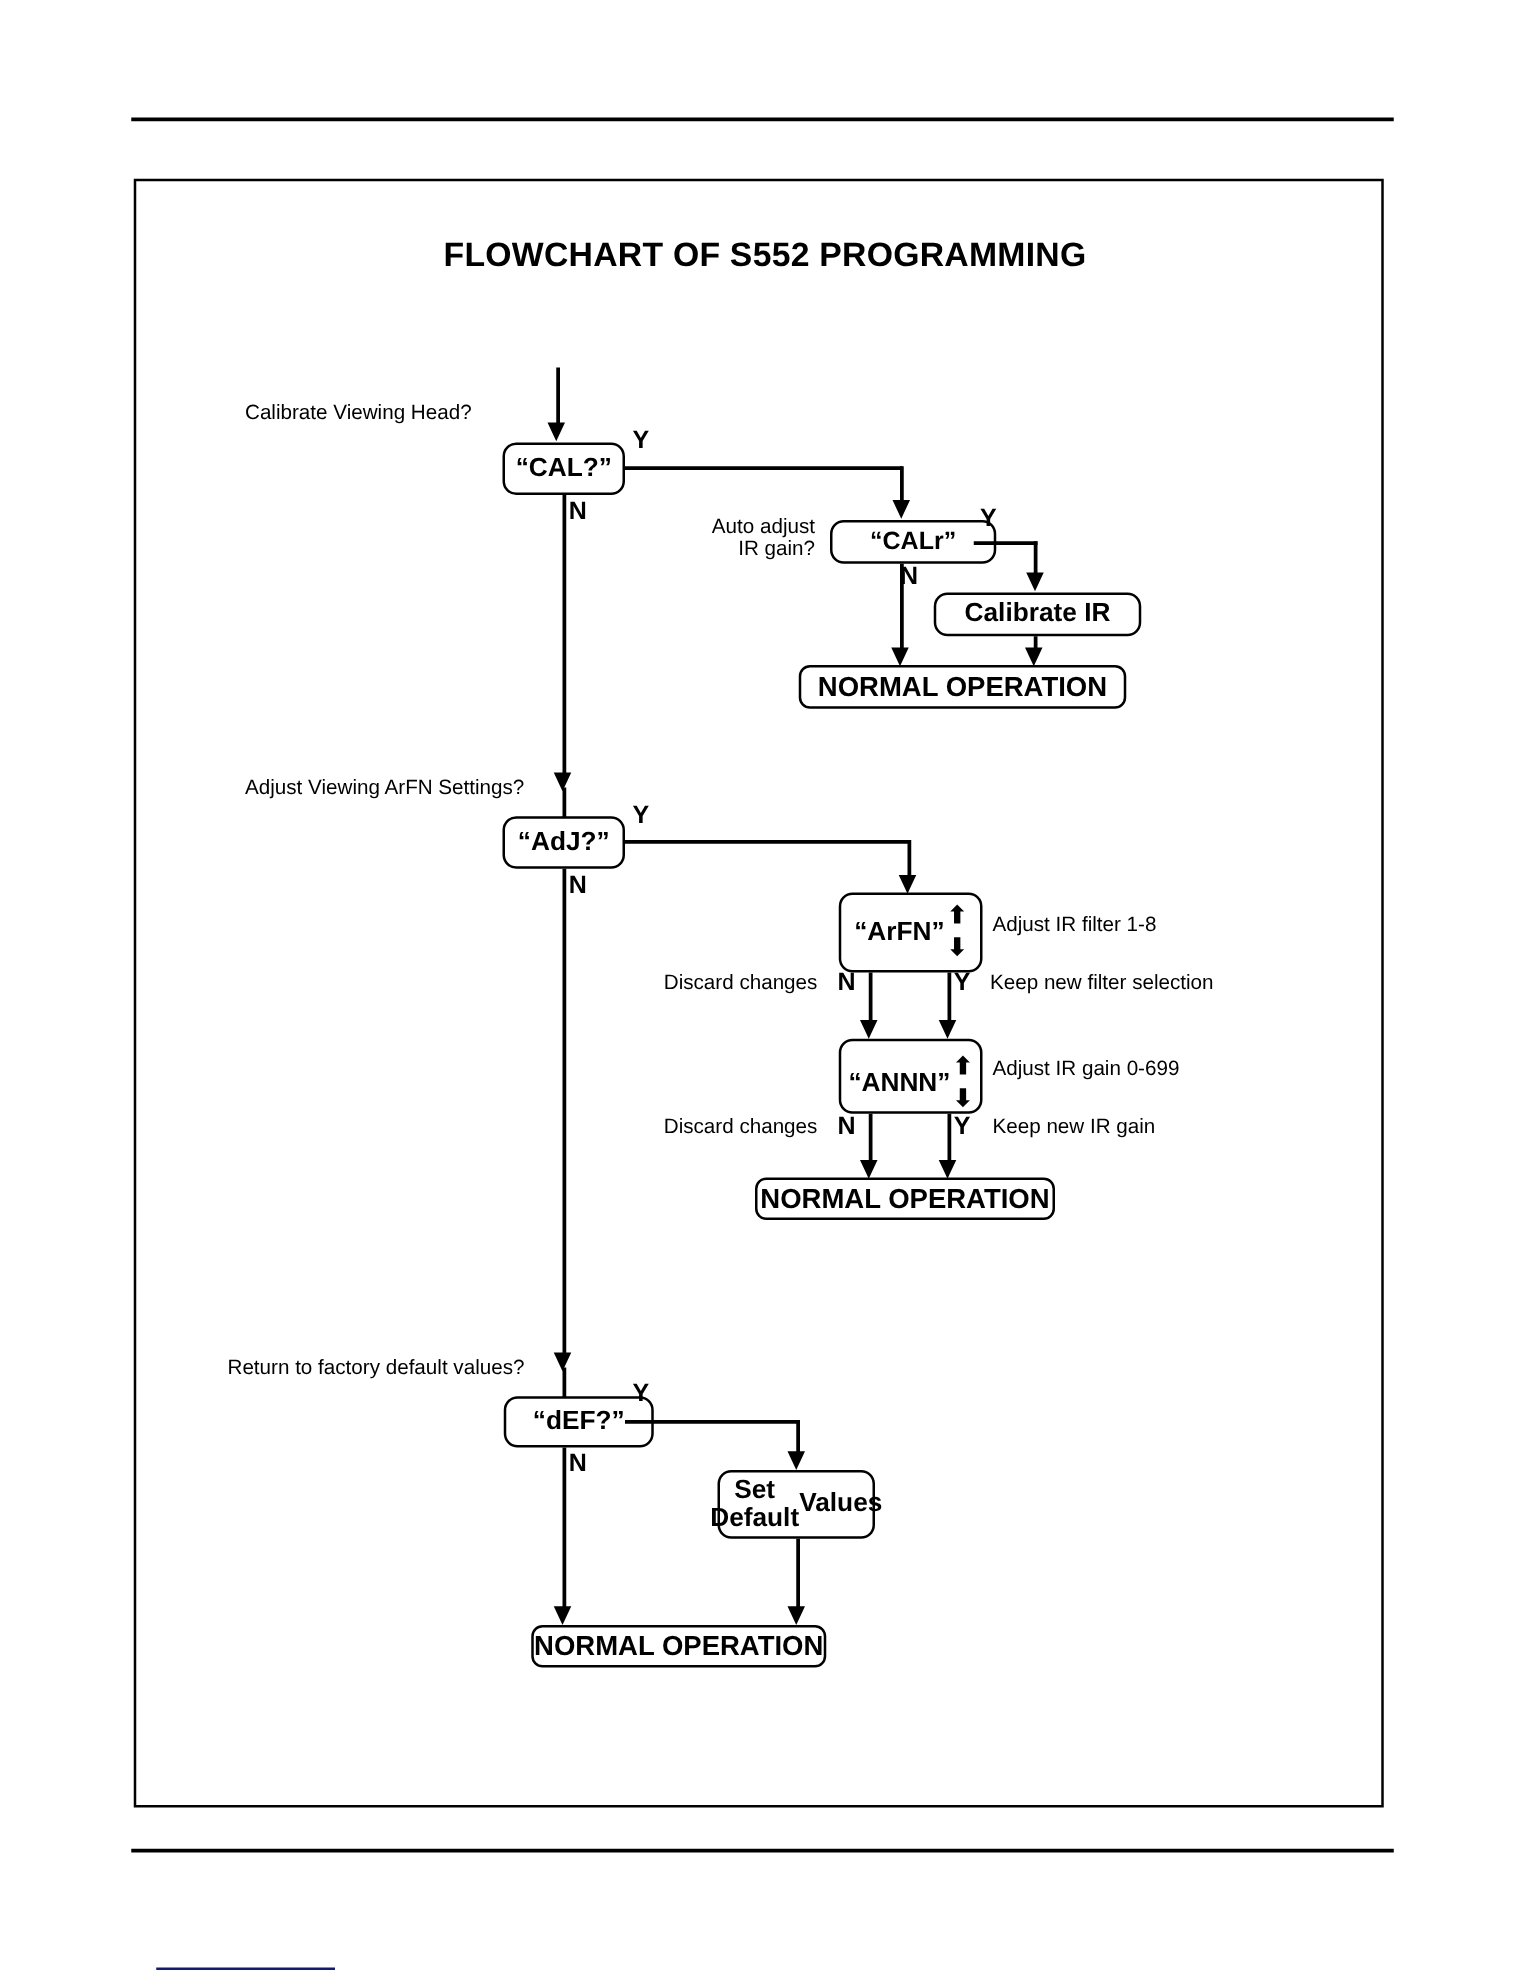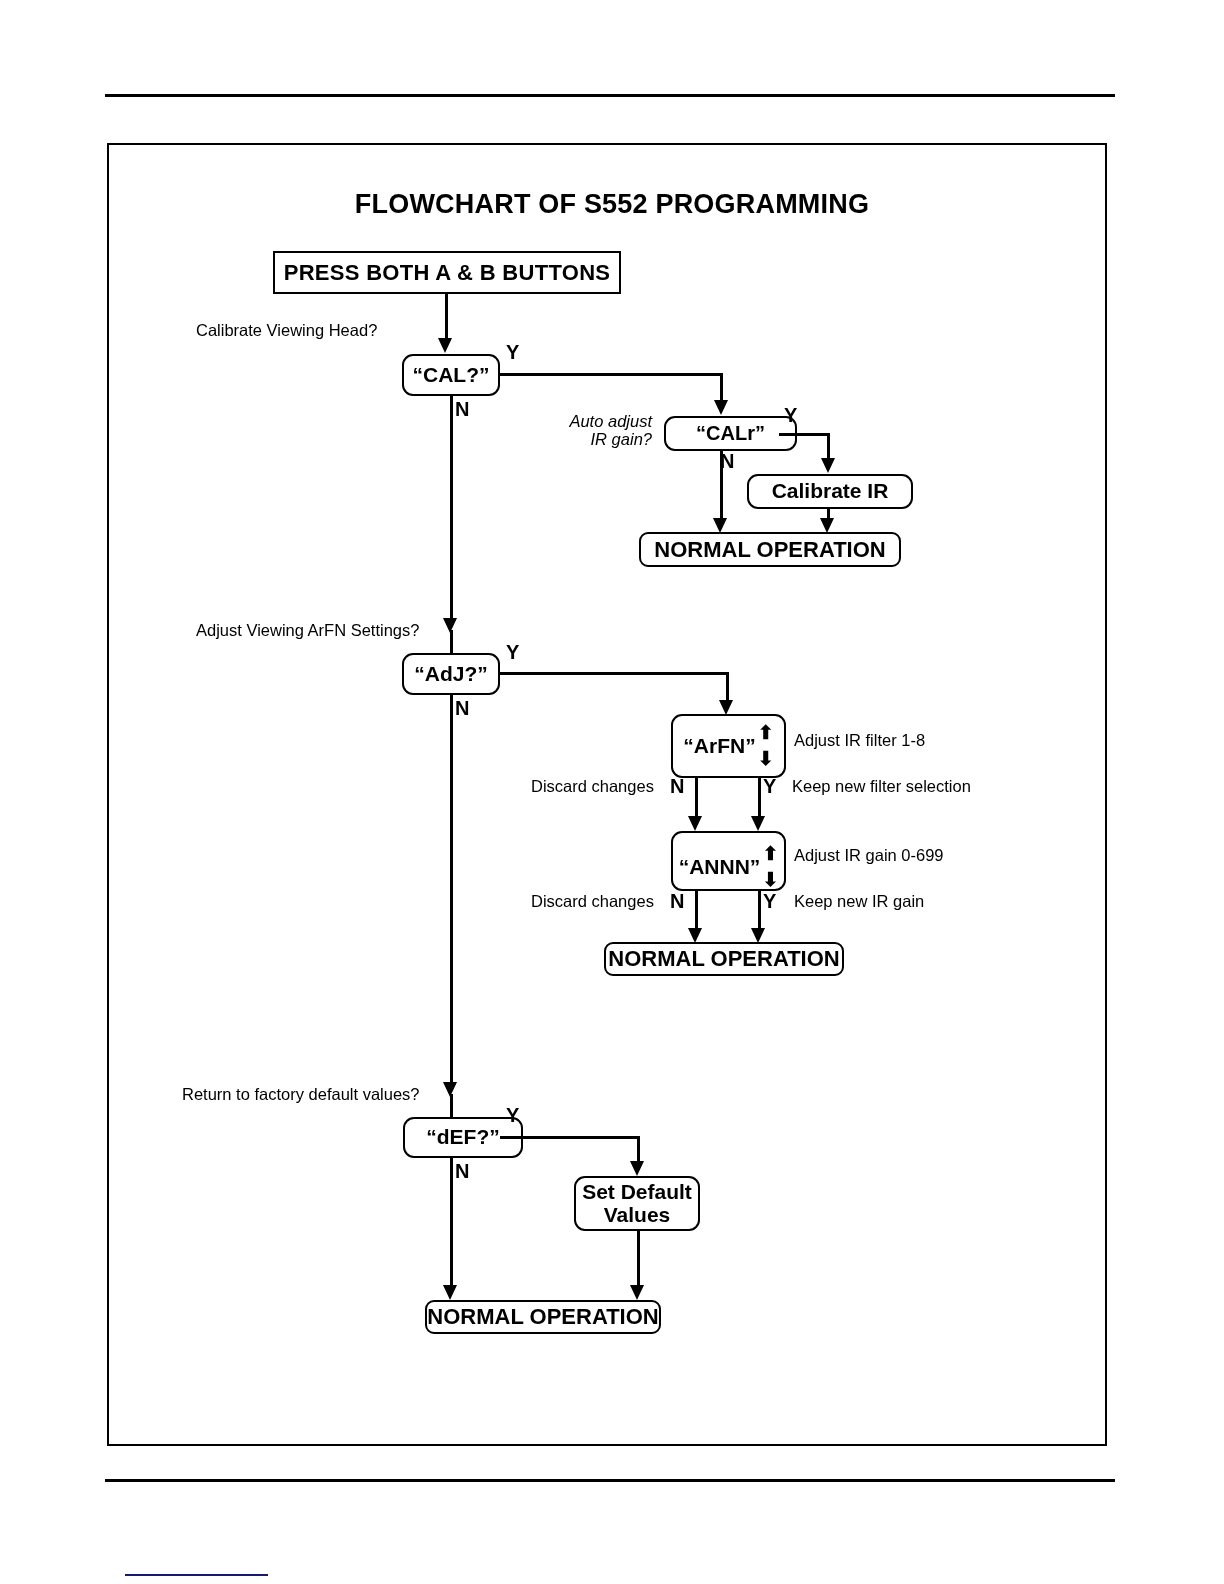--- a/index.html
+++ b/index.html
@@ -74,21 +74,21 @@
   #node-press-both { left: 273px; top: 251px; width: 348px; height: 43px; font-size: 22px; letter-spacing: 0.3px; }
   #node-cal        { left: 402px; top: 354px; width: 98px;  height: 42px; font-size: 21px; }
   #node-calr       { left: 664px; top: 416px; width: 133px; height: 35px; font-size: 20px; }
   #node-calibrate-ir { left: 747px; top: 474px; width: 166px; height: 35px; font-size: 21px; text-align: center; }
   #node-normal-1   { left: 639px; top: 532px; width: 262px; height: 35px; font-size: 22px; }
   #node-adj        { left: 402px; top: 653px; width: 98px;  height: 42px; font-size: 21px; }
   #node-arfn       { left: 671px; top: 714px; width: 115px; height: 64px; font-size: 21px; }
   #node-annn       { left: 671px; top: 831px; width: 115px; height: 60px; font-size: 21px; align-items: flex-end; }
   #node-normal-2   { left: 604px; top: 942px; width: 240px; height: 34px; font-size: 22px; }
   #node-def        { left: 403px; top: 1117px; width: 120px; height: 41px; font-size: 21px; }
-  #node-setdef     { left: 574px; top: 1176px; width: 126px; height: 55px; font-size: 21px; flex-direction: column; }
+  #node-setdef     { left: 574px; top: 1176px; width: 126px; height: 55px; font-size: 21px; flex-direction: row; }
   #node-normal-3   { left: 425px; top: 1300px; width: 236px; height: 34px; font-size: 22px; }
 
   
   .node-inner {
     display: flex;
     align-items: center;
     justify-content: center;
     width: 100%;
     padding: 0 2px;
     box-sizing: border-box;
@@ -101,21 +101,21 @@
     margin-left: 2px;
   }
   .stepper span { font-size: 19px; line-height: 0.95; }
 
   
   .lbl {
     position: absolute;
     font-size: 16.5px;
     white-space: nowrap;
   }
-  .lbl.two-line { white-space: normal; text-align: right; line-height: 1.12; font-style: italic; }
+  .lbl.two-line { white-space: normal; text-align: right; line-height: 1.12; }
   .yn {
     position: absolute;
     font-size: 20px;
     font-weight: bold;
   }
 
   
   .ln {
     position: absolute;
     background: #000;
@@ -136,21 +136,20 @@
 <div class="page">
 
   <div class="rule rule-header"></div>
   <div class="rule rule-footer"></div>
   <div class="rule-blue"></div>
 
   <div class="frame"></div>
 
   <div class="chart-title">FLOWCHART OF S552 PROGRAMMING</div>
 
-  <div class="node sharp" id="node-press-both">PRESS BOTH A &amp; B BUTTONS</div>
 
   <div class="node rounded" id="node-cal">“CAL?”</div>
 
   <div class="node rounded" id="node-calr">“CALr”</div>
 
   <div class="node rounded" id="node-calibrate-ir">Calibrate IR</div>
 
   <div class="node pill" id="node-normal-1">NORMAL OPERATION</div>
 
   <div class="node rounded" id="node-adj">“AdJ?”</div>

